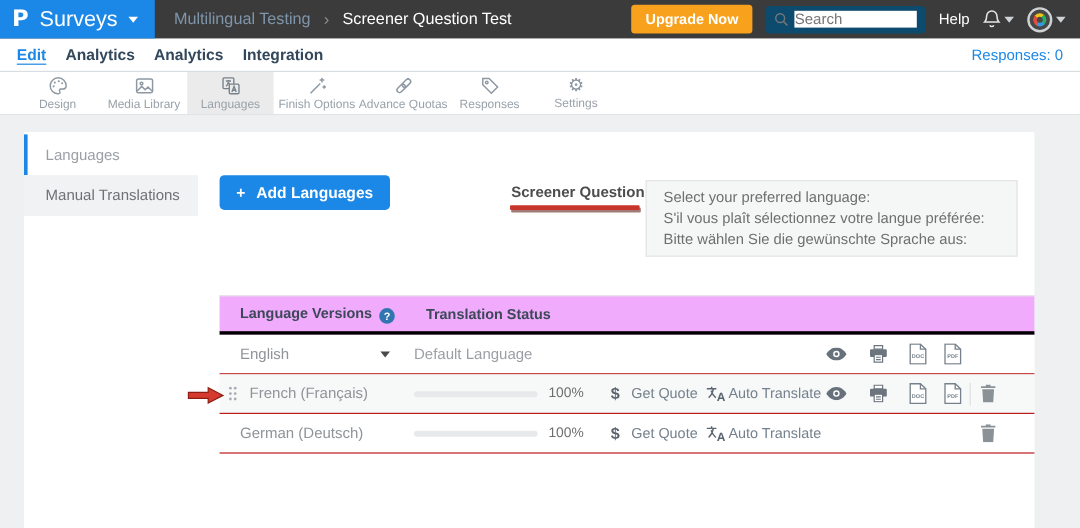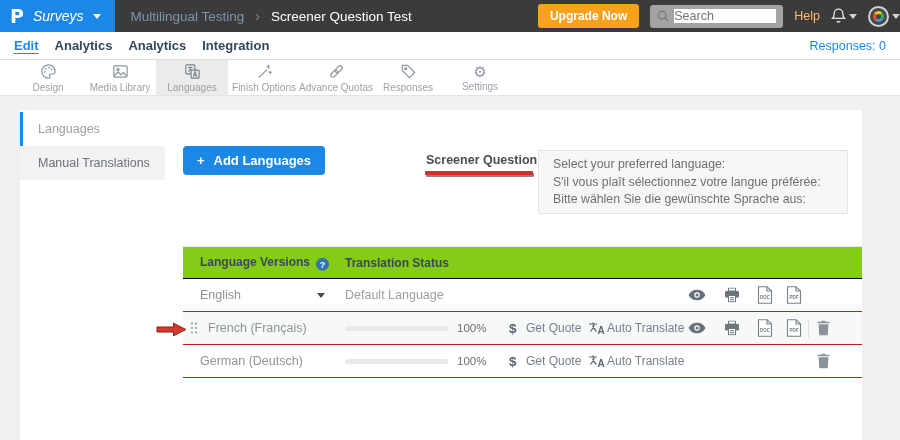--- a/index.html
+++ b/index.html
@@ -2,31 +2,31 @@
 <html><head>
 <meta charset="utf-8">
 <style>
   * { margin:0; padding:0; box-sizing:border-box; }
   html,body { width:900px; height:440px; font-family:"Liberation Sans",sans-serif; background:#eef0f1; overflow:hidden; position:relative; }
 
   
   .topbar { position:absolute; top:0; left:0; width:900px; height:32px; background:#3b3b3b; display:flex; align-items:center; z-index:5; }
   .brand { background:#1b87e6; height:32px; display:flex; align-items:center; gap:9px; padding:0 14px 0 10px; color:#fff; cursor:pointer; }
   .brand .logo { font-size:19px; font-weight:bold; font-family:"DejaVu Sans",sans-serif; }
-  .brand .prod { font-size:14px;font-style:italic; }
+  .brand .prod { font-size:18px; }
   .caret { width:0; height:0; border-left:4px solid transparent; border-right:4px solid transparent; border-top:5px solid currentColor; display:inline-block; }
-  .crumbs { margin-left:16px; display:flex; align-items:center; gap:11px; font-size:13.5px; }
+  .crumbs { margin-left:16px; display:flex; align-items:flex-start; gap:11px; font-size:13.5px; }
   .crumb-parent { color:#7e95aa; }
   .crumb-sep { color:#8d8d8d; font-size:14px; }
   .crumb-current { color:#ffffff; }
-  .top-right { margin-left:auto; display:flex; align-items:center; gap:11px; padding-right:0; color:#e6e6e6; }
+  .top-right { margin-left:auto; display:flex; align-items:center; gap:11px; padding-right:12px; color:#e6e6e6; }
   .upgrade-btn { background:#f7a11c; color:#fff; border:none; font-family:inherit; font-size:12px; font-weight:bold; padding:5px 12px; border-radius:3px; cursor:pointer; }
-  .search-box { background:#a3a3a3; border-radius:3px; width:133px; height:23px; display:flex; align-items:center; gap:5px; padding:0 7px; }
+  .search-box { background:#0c4a6e; border-radius:3px; width:133px; height:23px; display:flex; align-items:center; gap:5px; padding:0 7px; }
   .search-box input { border:none; outline:none; width:100%; font-size:12.5px; font-family:inherit; color:#333; }
-  .help { font-size:12.5px; color:#fdba74; cursor:pointer; }
+  .help { font-size:12.5px; color:#ffffff; cursor:pointer; }
   .icon-wrap { display:flex; align-items:center; gap:3px; cursor:pointer; color:#cfd3d6; }
   .avatar { width:21px; height:21px; border-radius:50%; border:2px solid #cfd2d4; background:#474747; position:relative; }
   .avatar::before { content:""; position:absolute; left:3px; top:3px; width:11px; height:11px; border-radius:50%;
     background:conic-gradient(from 210deg,#e74c3c 0 28%,#f1c40f 28% 52%,#27ae60 52% 78%,#3498db 78%); }
   .avatar::after { content:""; position:absolute; left:6px; top:6px; width:5px; height:5px; border-radius:50%; background:#474747; }
 
   
   .subnav { position:absolute; top:32px; left:0; width:900px; height:28px; background:#fff; border-bottom:1px solid #d9dee2; display:flex; align-items:center; gap:16px; padding:0 14px; z-index:4; }
   .subnav-item { font-size:13px; font-weight:bold; color:#33475b; cursor:pointer;text-align:right; }
   .subnav-item.active { color:#1b87e6; text-decoration:underline; text-underline-offset:3px; }
@@ -52,21 +52,21 @@
   .side-item.active { background:#fff; border-left:3px solid #1b87e6; padding-left:15px; color:#9aa0a6; }
 
   .add-btn { position:absolute; left:163px; top:36px; width:142px; height:29px; background:#1b87e6; border:none; border-radius:4px; color:#fff; font-family:inherit; font-size:13px; font-weight:bold; display:flex; align-items:center; justify-content:center; gap:9px; cursor:pointer; }
   .screener-label { position:absolute; left:406px; top:43px; font-size:12.5px; font-weight:bold; color:#4d4d4d; }
   .red-underline { position:absolute; left:405px; top:61px; width:108px; height:4px; background:#c8352a; box-shadow:1px 2px 0 rgba(86,12,6,.55); border-radius:1px; }
   .screener-box { position:absolute; left:518px; top:40px; width:310px; height:64px; background:#f5f6f6; border:1px solid #e2e4e5; padding:5px 14px; }
   .screener-box div { font-size:12.3px; color:#6f6f6f; line-height:17.5px; white-space:nowrap; }
 
   
   .lang-table { position:absolute; left:163px; top:136px; width:679px; }
-  .t-header { position:relative; height:33px; background:#84cc16; border-top:1px solid #e9e9e9; border-bottom:1px solid #000000; }
+  .t-header { position:relative; height:33px; background:#f0abfc; border-top:1px solid #e9e9e9; border-bottom:3px solid #000000; }
   .t-row { position:relative; height:33px; border-bottom:1px solid #b91c1c; background:#fff; }
   .t-row.highlight { background:#f7f8f8; }
   .cell { position:absolute; top:50%; transform:translateY(-50%); white-space:nowrap; }
   .th { font-size:12px; font-weight:bold; color:#3c4858; }
   .q-icon { display:inline-flex; align-items:center; justify-content:center; width:13px; height:13px; border-radius:50%; background:#3276b1; color:#fff; font-size:9px; font-weight:bold; vertical-align:-2px; margin-left:6px; cursor:pointer; }
   .lang-name { font-size:12.5px; color:#8f9499; }
   .muted { font-size:12.5px; color:#9b9fa4; }
   .select-caret { position:absolute; left:134px; top:14px; color:#4a4a4a; cursor:pointer; }
   .bar { position:absolute; left:162px; top:14px; width:103px; height:5px; border-radius:3px; background:#e7e9ea; overflow:hidden; }
   .bar-fill { height:100%; background:#43a047; border-radius:3px; }
@@ -238,21 +238,21 @@
       <div>Select your preferred language:</div>
       <div>S'il vous plaît sélectionnez votre langue préférée:</div>
       <div>Bitte wählen Sie die gewünschte Sprache aus:</div>
     </div>
 
     <div class="lang-table">
       <div class="t-header">
         <span class="cell th" style="left:17px;">
           <span>Language Versions</span><span class="q-icon">?</span>
         </span>
-        <span class="cell th" style="left:162px;">Translation Status</span>
+        <span class="cell th" style="left:172px;">Translation Status</span>
       </div>
 
       <div class="t-row">
         <span class="cell lang-name" style="left:17px;">English</span>
         <span class="caret select-caret"></span>
         <span class="cell muted" style="left:162px;">Default Language</span>
         <span class="cell icon-btn" style="left:505px;">
           <svg width="18" height="11" viewBox="0 0 18 11">
               <path d="M9 0C5 0 1.9 2.9.6 5.5 1.9 8.1 5 11 9 11s7.1-2.9 8.4-5.5C16.1 2.9 13 0 9 0z" fill="#66717b"></path>
               <circle cx="9" cy="5.5" r="2.7" fill="#fff"></circle>

